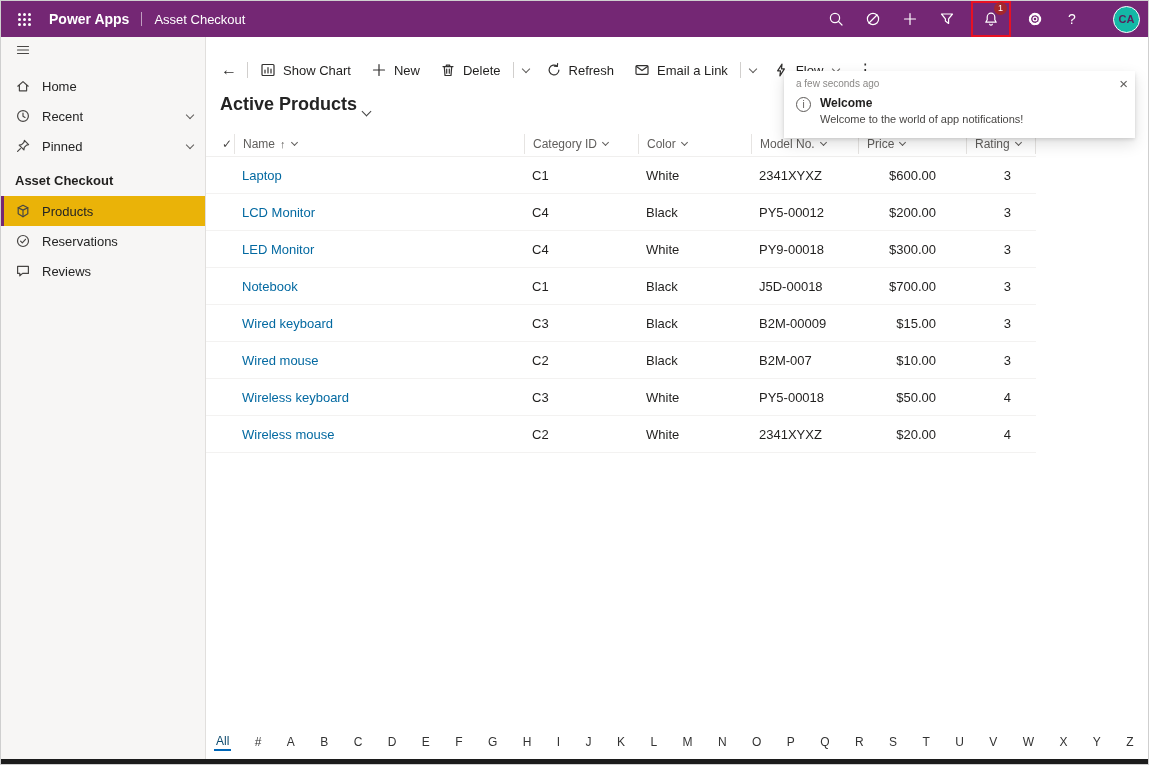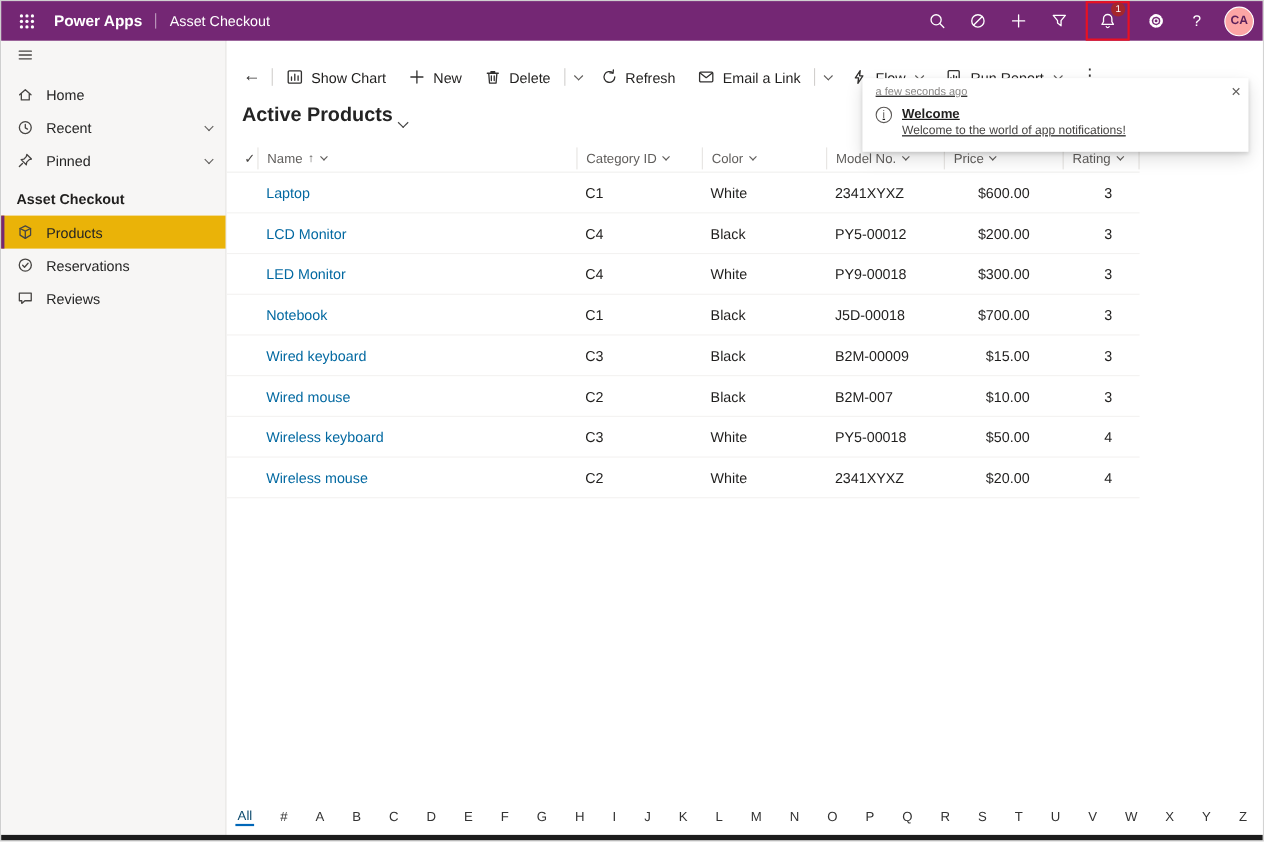--- a/index.html
+++ b/index.html
@@ -10,21 +10,21 @@
   .topbar { position:absolute; top:0; left:0; right:0; height:36px; background:#742774; display:flex; align-items:center; color:#fff; z-index:10; }
   .waffle { width:46px; height:36px; background:none; border:none; display:flex; align-items:center; justify-content:center; cursor:pointer; }
   .brand { font-size:14px; font-weight:700; color:#fff; margin-left:2px; cursor:pointer; }
   .tb-divider { width:1px; height:14px; background:rgba(255,255,255,.55); margin:0 12px; }
   .area-title { font-size:13px; color:#fff; cursor:pointer; }
   .top-actions { margin-left:auto; display:flex; align-items:center; gap:5px; padding-right:8px; }
   .tbico { position:relative; width:32px; height:30px; background:none; border:none; color:#fff; display:flex; align-items:center; justify-content:center; cursor:pointer; }
   .tbico.help { font-size:14px; font-family:"Liberation Sans",sans-serif; }
   .bell-annotation { display:flex; align-items:center; justify-content:center; border:2px solid #e81123; padding:1px 2px; margin:0 3px; }
   .badge { position:absolute; top:-2px; right:0; min-width:13px; height:13px; border-radius:7px; background:#a4262c; color:#fff; font-size:9px; line-height:13px; text-align:center; padding:0 2px; }
-  .avatar { width:27px; height:27px; border-radius:50%; background:#fca5a5; border:1px solid #fff; color:#5a1f5a; font-size:11px; font-weight:700; display:flex; align-items:center; justify-content:center; cursor:pointer; margin-left:4px; }
+  .avatar { width:27px; height:27px; border-radius:50%; background:#14b8a6; border:1px solid #fff; color:#5a1f5a; font-size:11px; font-weight:700; display:flex; align-items:center; justify-content:center; cursor:pointer; margin-left:20px; }
 
   
   .ic { width:16px; height:16px; stroke:currentColor; fill:none; stroke-width:1.2; stroke-linecap:round; stroke-linejoin:round; }
   .cv { display:inline-block; width:6px; height:6px; border-right:1.3px solid #605e5c; border-bottom:1.3px solid #605e5c; transform:rotate(45deg); margin-top:-3px; }
   .cv.big { width:7px; height:7px; border-color:#424242; margin-left:6px; }
   .cv.right { margin-left:auto; margin-right:4px; }
   .glyph { font-size:16px; color:#323130; line-height:1; }
 
   
   .sidebar { position:absolute; top:24px; left:0; bottom:5px; width:205px; background:#f7f6f5; border-right:1px solid #e1dfdd; color:#242424; }
@@ -59,21 +59,21 @@
   .td { padding:0 8px; white-space:nowrap; overflow:hidden; }
   .rowlink { color:#0369a1; text-decoration:none; cursor:pointer; }
   .c-right { text-align:right; padding-right:30px; }
   .c-rating { padding-right:25px; }
 
   .jumpbar { position:absolute; left:8px; right:12px; bottom:8px; display:flex; justify-content:space-between; align-items:center; font-size:12px; color:#333; }
   .jump { cursor:pointer; padding:1px 2px; }
   .jump.active { color:#0c4a6e; border-bottom:2px solid #0067b8; padding-bottom:1px; }
 
   
-  .toast { position:absolute; top:70px; right:13px; width:351px; background:#fff; box-shadow:0 1.6px 3.6px rgba(0,0,0,.13), 0 6.4px 14.4px rgba(0,0,0,.13); padding:7px 12px 13px 12px; z-index:40;text-decoration:underline; }
+  .toast { position:absolute; top:70px; right:13px; width:351px; background:#fff; box-shadow:0 1.6px 3.6px rgba(0,0,0,.13), 0 6.4px 14.4px rgba(0,0,0,.13); padding:7px 12px 13px 12px; z-index:40; }
   .toast-time { font-size:10px; color:#8a8886; }
   .toast-close { position:absolute; top:5px; right:7px; background:none; border:none; font-size:15px; color:#605e5c; cursor:pointer; line-height:1; }
   .toast-body { display:flex; gap:9px; margin-top:7px; align-items:flex-start; }
   .info-icon { flex:0 0 auto; width:15px; height:15px; border:1.2px solid #5d5a58; border-radius:50%; font-size:10px; color:#5d5a58; display:flex; align-items:center; justify-content:center; margin-top:1px; }
   .toast-title { font-size:12px; font-weight:700; color:#201f1e; }
   .toast-msg { font-size:11px; color:#484644; margin-top:3px; }
 
   .bottom-strip { position:absolute; left:0; right:0; bottom:0; height:5px; background:#1c1c1c; }
 </style>
 </head>
@@ -241,28 +241,20 @@
       </button>
       <span class="vsep"></span>
       <button class="cmd chevbtn">
           <span class="cv"></span>
         </button>
       <button class="cmd">
         <svg class="ic" viewBox="0 0 16 16">
             <path d="M9 2.2L4.6 8.8h2.9L6.9 13.8l4.5-6.9H8.5Z"></path>
           </svg>
         <span>Flow</span>
-        <span class="cv ml"></span>
-      </button>
-      <button class="cmd">
-        <svg class="ic" viewBox="0 0 16 16">
-            <rect x="3" y="2.2" width="10" height="11.6" rx="1"></rect>
-            <path d="M5.5 10.5V8.5M8 10.5V6.5M10.5 10.5V7.5"></path>
-          </svg>
-        <span>Run Report</span>
         <span class="cv ml"></span>
       </button>
       <button class="cmd iconbtn">
           <span class="glyph">⋮</span>
         </button>
     </div>
 
     <div class="view-title">
       <span>Active Products</span>
       <span class="cv big"></span>

